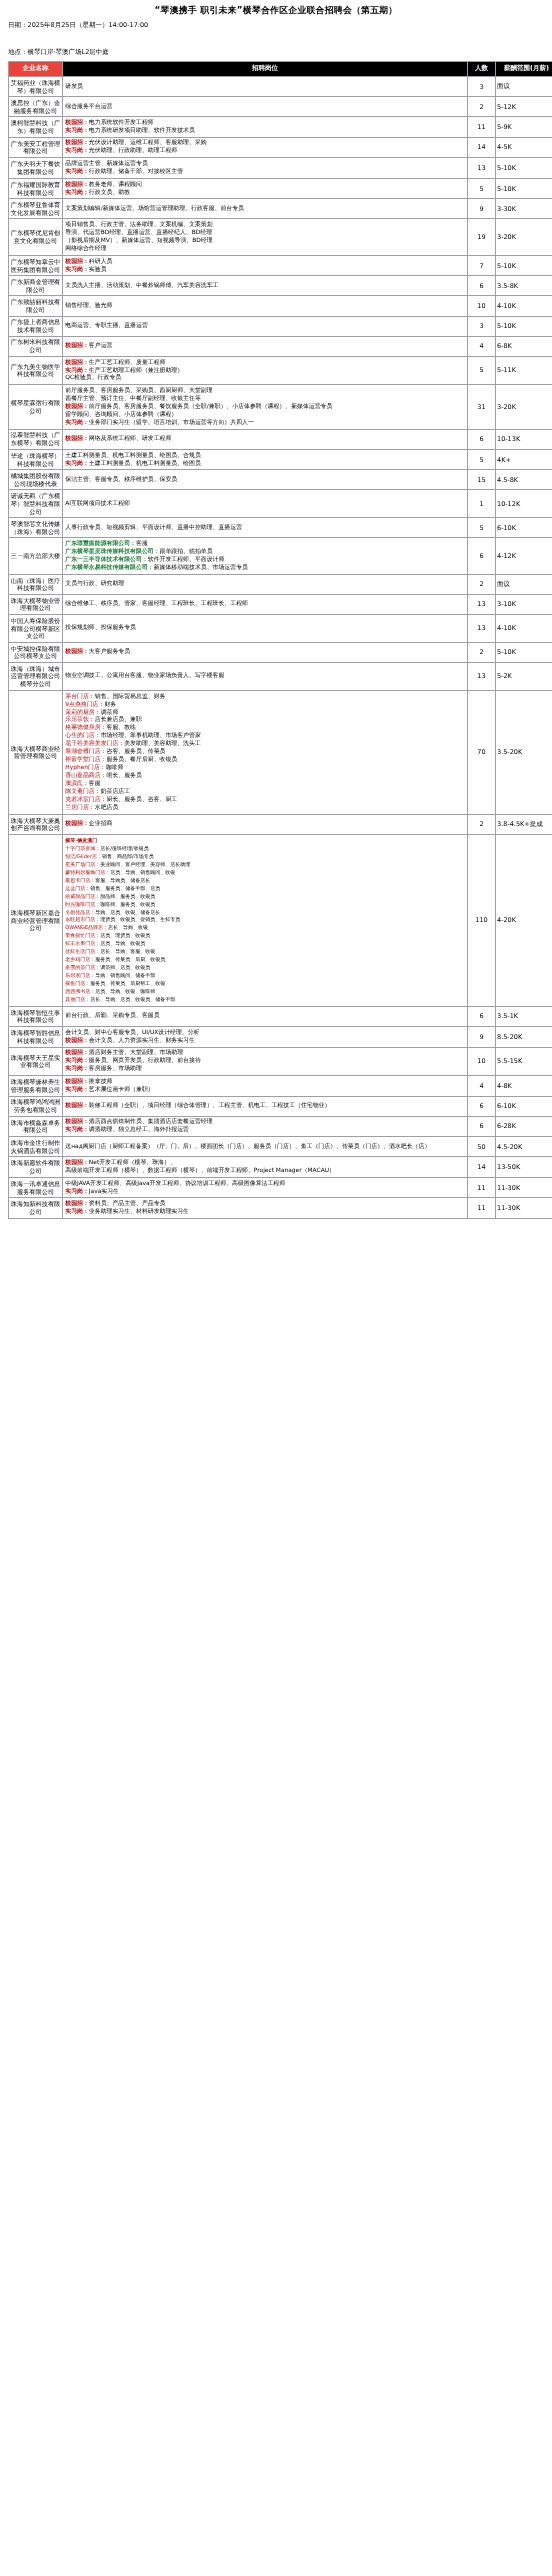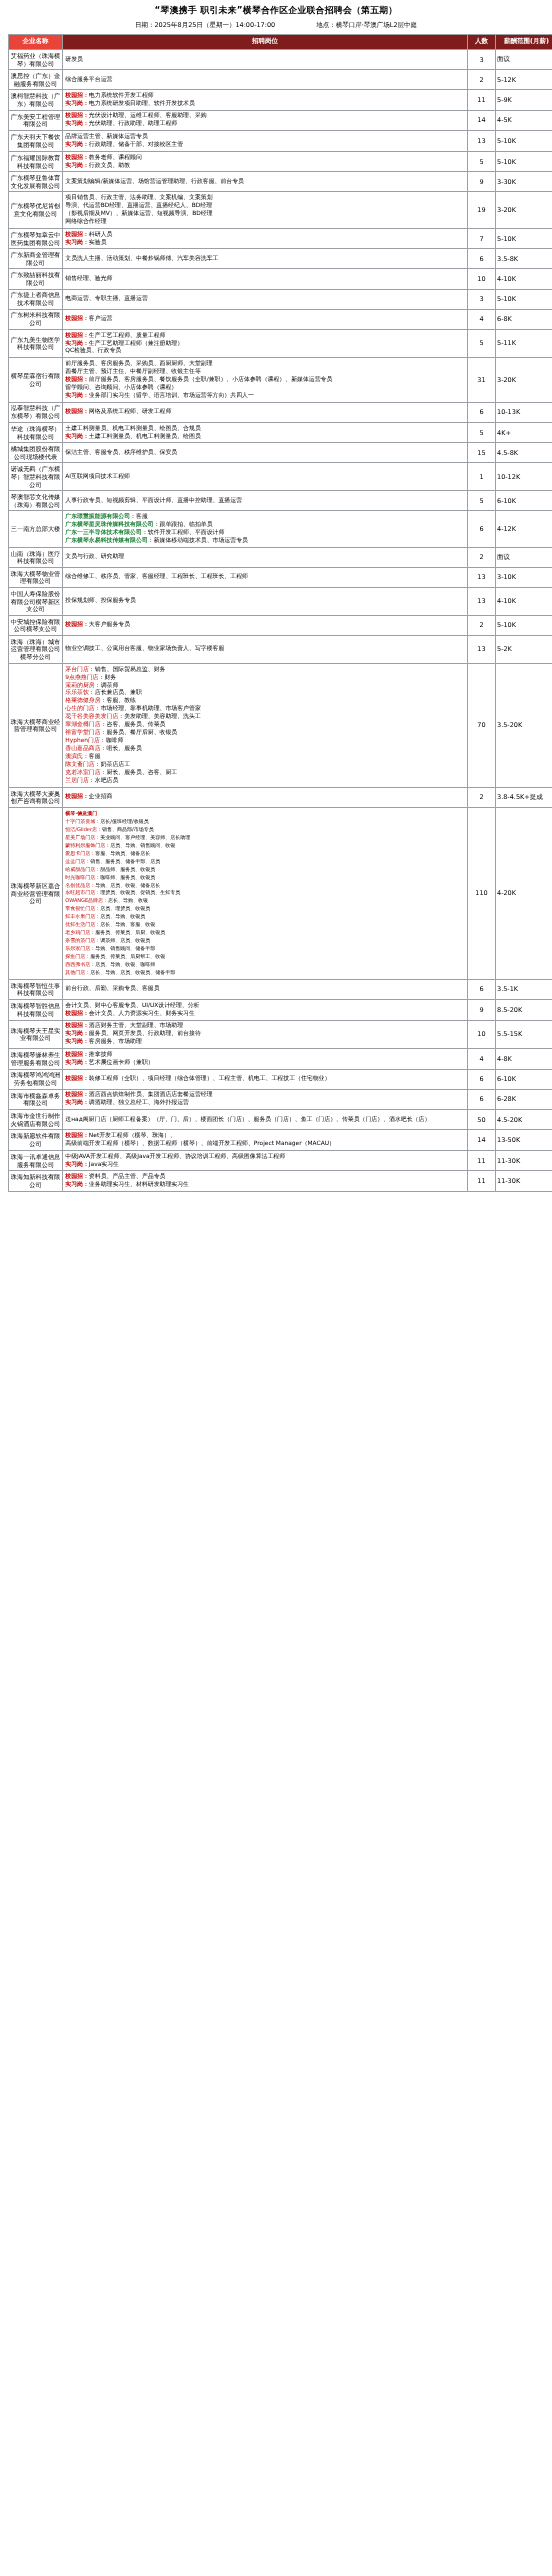--- a/index.html
+++ b/index.html
@@ -1,26 +1,26 @@
 <!DOCTYPE html>
 <html style="font-size:9.4px"><head>
 <meta charset="utf-8">
 <style>
   html,body{margin:0;padding:0;background:#ffffff;}
   body{font-family:"DejaVu Sans","Liberation Sans",sans-serif;color:#000;}
   #page{width:536px;margin:0 auto;background:#fff;}
   .title{text-align:center;font-size:8.8px;font-weight:bold;padding:5.3px 0 3.5px 0;letter-spacing:0.3px;}
-  .subline{display:flex;justify-content:center;gap:41px;font-size:6.5px;padding:0 0 4.1px 0;}
+  .subline{display:flex;justify-content:center;gap:18px;font-size:6.5px;padding:0 0 4.1px 0;flex-direction:column;}
   table{border-collapse:collapse;width:549px;margin:0 auto;table-layout:fixed;}
   col.c0{width:54px;}
   col.c1{width:405px;}
   col.c2{width:28px;}
   col.c3{width:62px;}
   th,td{border:0.6px solid #9aa0a6;vertical-align:middle;}
-  thead th{background:#7f1d1d;color:#fff;font-size:6.5px;font-weight:bold;text-align:center;height:11.7px;padding:1.2px 0;}
+  thead th{background:#000000;color:#fff;font-size:6.5px;font-weight:bold;text-align:center;height:11.7px;padding:1.2px 0;}
   thead th.head-co{background:#e8443a;}
   td.company{font-size:6.2px;text-align:center;line-height:1.25;padding:1.8px 1.2px;}
   td.posts{font-size:5.9px;line-height:1.35;padding:1.8px 2.3px;}
   td.num{font-size:6.5px;text-align:center;}
   td.sal{font-size:6.5px;text-align:left;}
   .lbl{color:#c00000;font-weight:bold;}
   .red{color:#c00000;}
   .grn{color:#1a7f37;font-weight:bold;}
   .ln{display:block;}
   .tiny{font-size:5px;line-height:1.28;}

